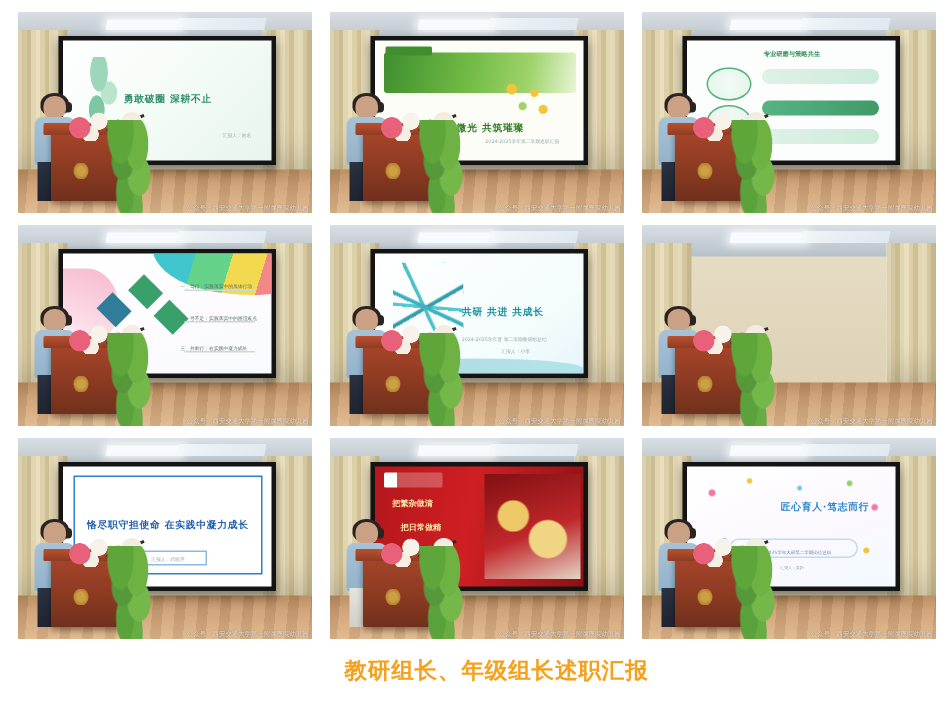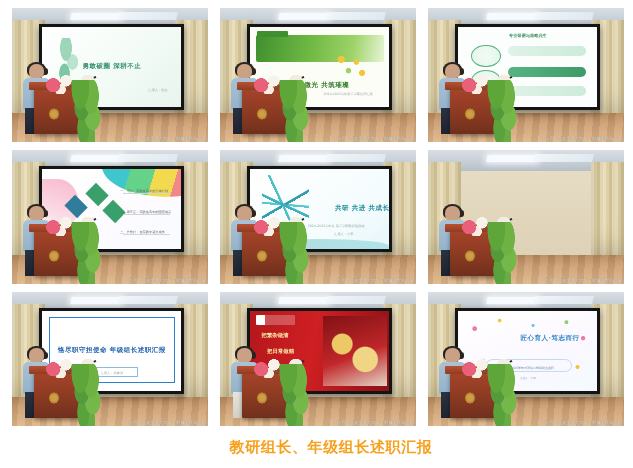--- a/index.html
+++ b/index.html
@@ -266,21 +266,21 @@
   .sl4 .dia {
     position:absolute; width:13%; height:19%;
     background:#3aa06b; transform: rotate(45deg);
   }
   .sl4 .dia.d0 { left:18%; top:38%; background:#2f7d9a; }
   .sl4 .dia.d1 { left:33%; top:22%; }
   .sl4 .dia.d2 { left:45%; top:44%; }
   .sl4 .line { position:absolute; left:58%; width:34%; height:1px; background:#cfd8d4; }
   .sl4 .t1 { position:absolute; left:56%; font-size:3.2px; color:#5c6b66; white-space:nowrap; }
 
-  .sl5 { background: linear-gradient(140deg,#ffffff 0%,#f4fcfd 70%,#e6f6fa 100%); justify-content: flex-end; }
+  .sl5 { background: linear-gradient(140deg,#ffffff 0%,#f4fcfd 70%,#e6f6fa 100%); }
   .sl5 .bamboo {
     position:absolute; left:8%; top:8%; width:34%; height:72%;
     background:
       linear-gradient(25deg, transparent 46%, #2aa8b8 46% 49%, transparent 50%),
       linear-gradient(65deg, transparent 44%, #3bb9c4 44% 47%, transparent 48%),
       linear-gradient(-30deg, transparent 48%, #1f93a4 48% 51%, transparent 52%),
       linear-gradient(5deg, transparent 47%, #45c3cd 47% 50%, transparent 51%);
     opacity:.9;
   }
   .sl5 .slide-title { color:#1d8fa0; font-weight:700; }
@@ -595,21 +595,21 @@
         <div class="ceiling">
             <div class="ceiling-light"></div>
           </div>
         <div class="wall"></div>
         <div class="curtain-l"></div>
         <div class="curtain-r"></div>
         <div class="floor"></div>
         <div class="screen-frame">
           <div class="screen sl7">
             <div class="brd"></div>
-            <div class="slide-title">恪尽职守担使命  年级组长述职汇报</div>
+            <div class="slide-title">恪尽职守担使命  在实践中凝力成长</div>
             <div class="namebox"></div>
             <div class="slide-sub" style="left:0;right:0;text-align:center;bottom:19.5%;">汇报人：武晓萍</div>
           </div>
         </div>
         <div class="speaker">
           <div class="sp-hair"></div>
           <div class="sp-head"></div>
           <div class="sp-body">
               <div class="sp-collar"></div>
             </div>

